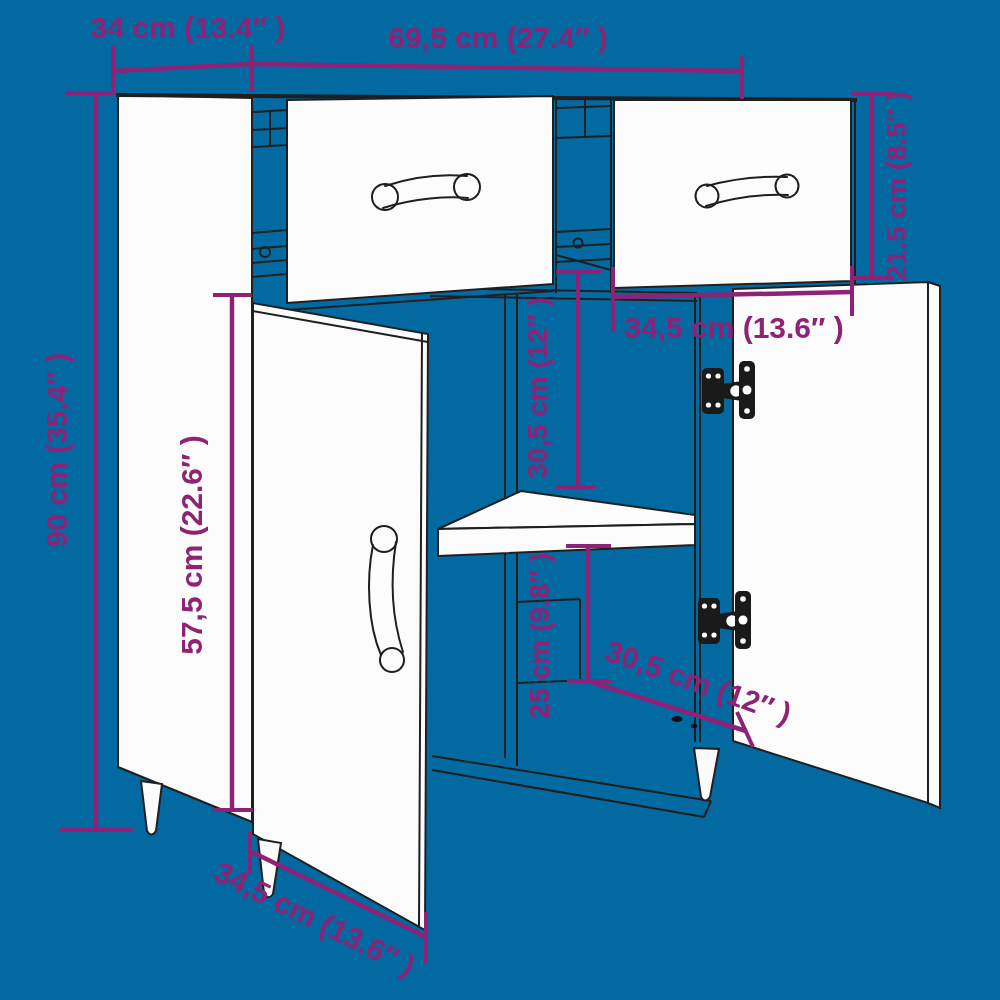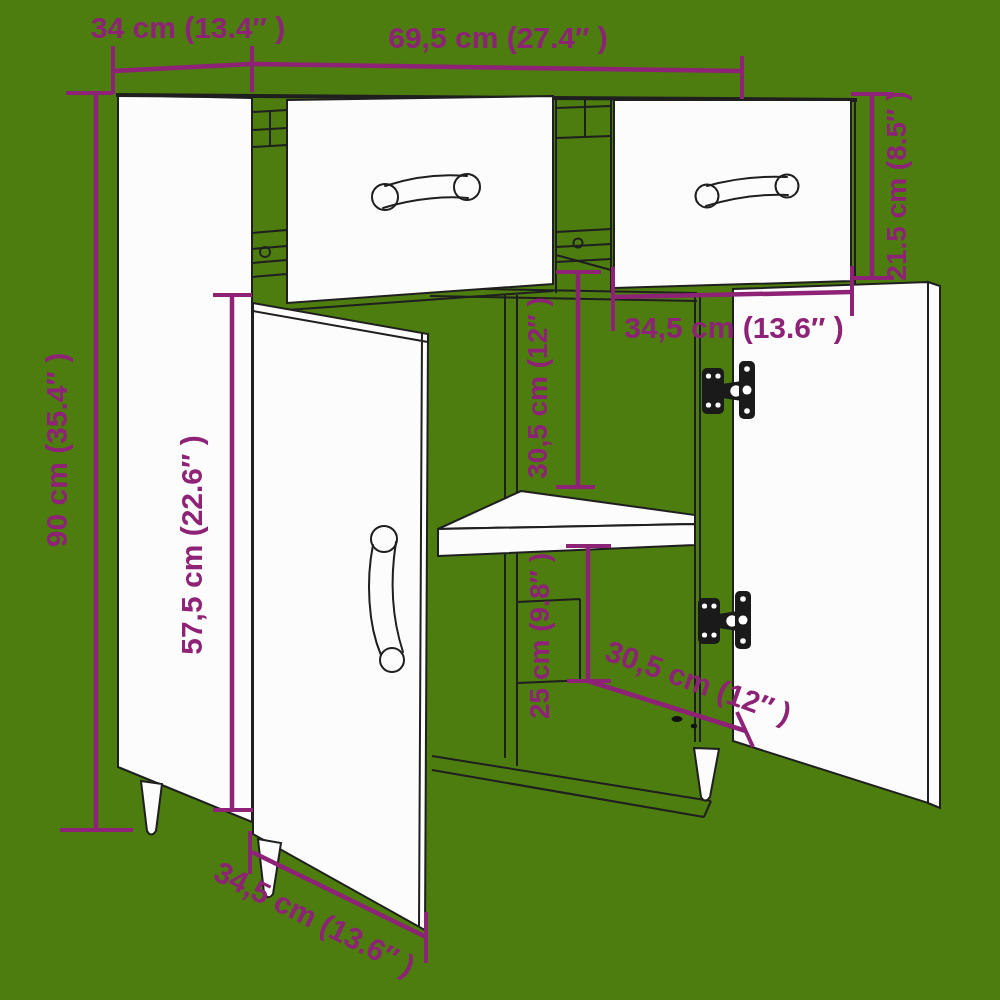--- a/index.html
+++ b/index.html
@@ -1,16 +1,16 @@
 <!DOCTYPE html>
 <html><head>
 <meta charset="utf-8">
 <style>
   html,body{margin:0;padding:0;background:#ffffff;}
-  .canvas{width:1000px;height:1000px;position:relative;background:#4d7c0f;overflow:hidden;
+  .canvas{width:1000px;height:1000px;position:relative;background:#0369a1;overflow:hidden;
           font-family:"Liberation Sans","DejaVu Sans",sans-serif;}
   svg{display:block;}
   .dim-text{font-family:"Liberation Sans","DejaVu Sans",sans-serif;
             font-weight:700;fill:#8e2276;}
   .dim-lg{font-size:30px;}
   .dim-md{font-size:28px;}
   .art{stroke:#1f1f1f;fill:none;stroke-width:2;}
   .face{stroke:#1f1f1f;stroke-width:2;fill:#fcfcfc;}
   .dimline{stroke:#8e2276;stroke-width:4.5;fill:none;}
   .dimtick{stroke:#8e2276;stroke-width:4;fill:none;}

